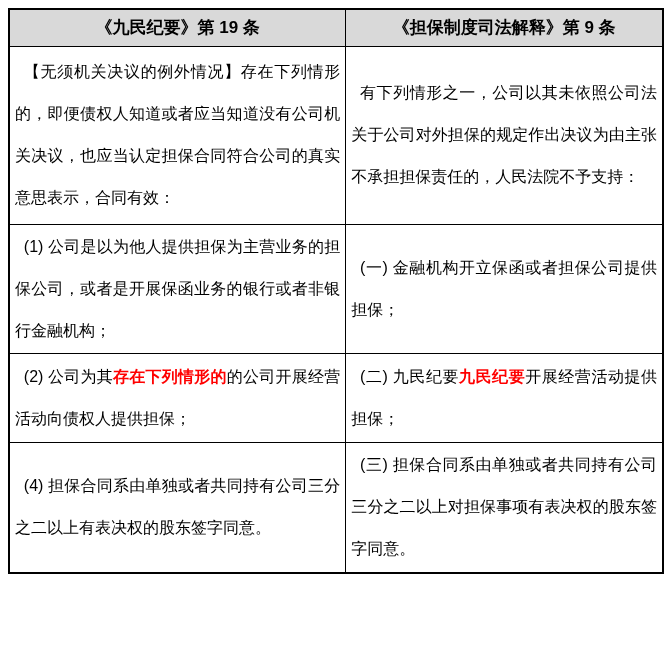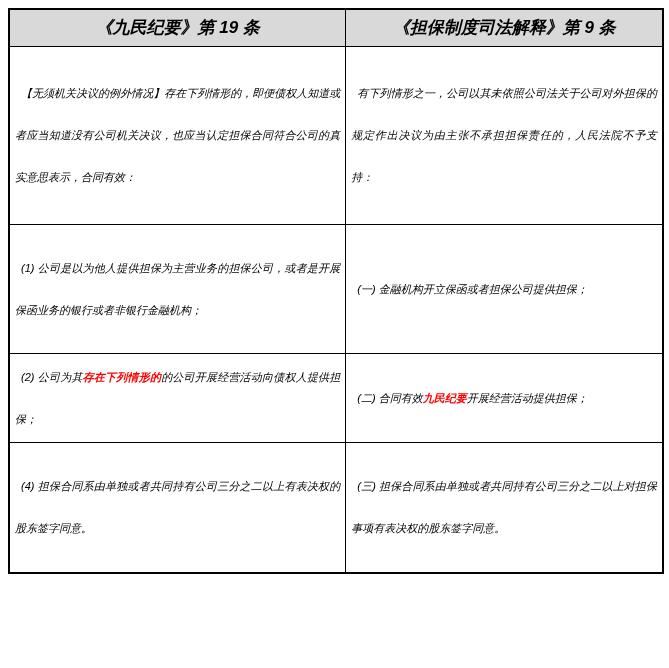--- a/index.html
+++ b/index.html
@@ -13,21 +13,20 @@
   html,body{
     width:669px;height:668px;
     background:var(--page-bg);
     overflow:hidden;
     font-family:"Liberation Sans","DejaVu Sans",sans-serif;
     color:var(--text-color);
   }
   .page{
     width:669px;height:668px;
     padding:8px;
-    font-style:italic;
   }
   table.cmp{
     width:656px;
     border-collapse:collapse;
     table-layout:fixed;
     border:2px solid var(--border-color);
   }
   col.col-left{width:51.5%;}
   col.col-right{width:48.5%;}
   th,td{
@@ -43,21 +42,21 @@
   tr.row-5{height:131px;}
   th{
     background:var(--header-bg);
     font-weight:bold;
     font-size:17px;
     text-align:center;
     line-height:1.3;
   }
   td{
     padding:0 5px;
-    font-size:11px;
+    font-size:16px;
   }
   .para{
     line-height:42px;
     text-align:justify;
     text-indent:0.55em;
   }
   .seg-normal{color:var(--text-color);}
   .seg-red-bold{color:var(--accent-red);font-weight:bold;}
   .seg-strike{color:var(--text-color);text-decoration:line-through;}
 </style>
@@ -91,21 +90,21 @@
           </td>
         <td>
             <p class="para"><span class="seg-normal">(一) 金融机构开立保函或者担保公司提供担保；</span></p>
           </td>
       </tr>
       <tr class="row-3">
         <td>
             <p class="para"><span class="seg-normal">(2) 公司为其</span><span class="seg-red-bold">存在下列情形的</span><span class="seg-normal">的公司开展经营活动向债权人提供担保；</span></p>
           </td>
         <td>
-            <p class="para"><span class="seg-normal">(二) 合同有效</span><span class="seg-red-bold">九民纪要</span><span class="seg-normal">开展经营活动提供担保；</span></p>
+            <p class="para"><span class="seg-normal">(二) 九民纪要</span><span class="seg-red-bold">九民纪要</span><span class="seg-normal">开展经营活动提供担保；</span></p>
           </td>
       </tr>
       <tr class="row-5">
         <td>
             <p class="para"><span class="seg-normal">(4) 担保合同系由单独或者共同持有公司三分之二以上有表决权的股东签字同意。</span></p>
           </td>
         <td>
             <p class="para"><span class="seg-normal">(三) 担保合同系由单独或者共同持有公司三分之二以上对担保事项有表决权的股东签字同意。</span></p>
           </td>
       </tr>

